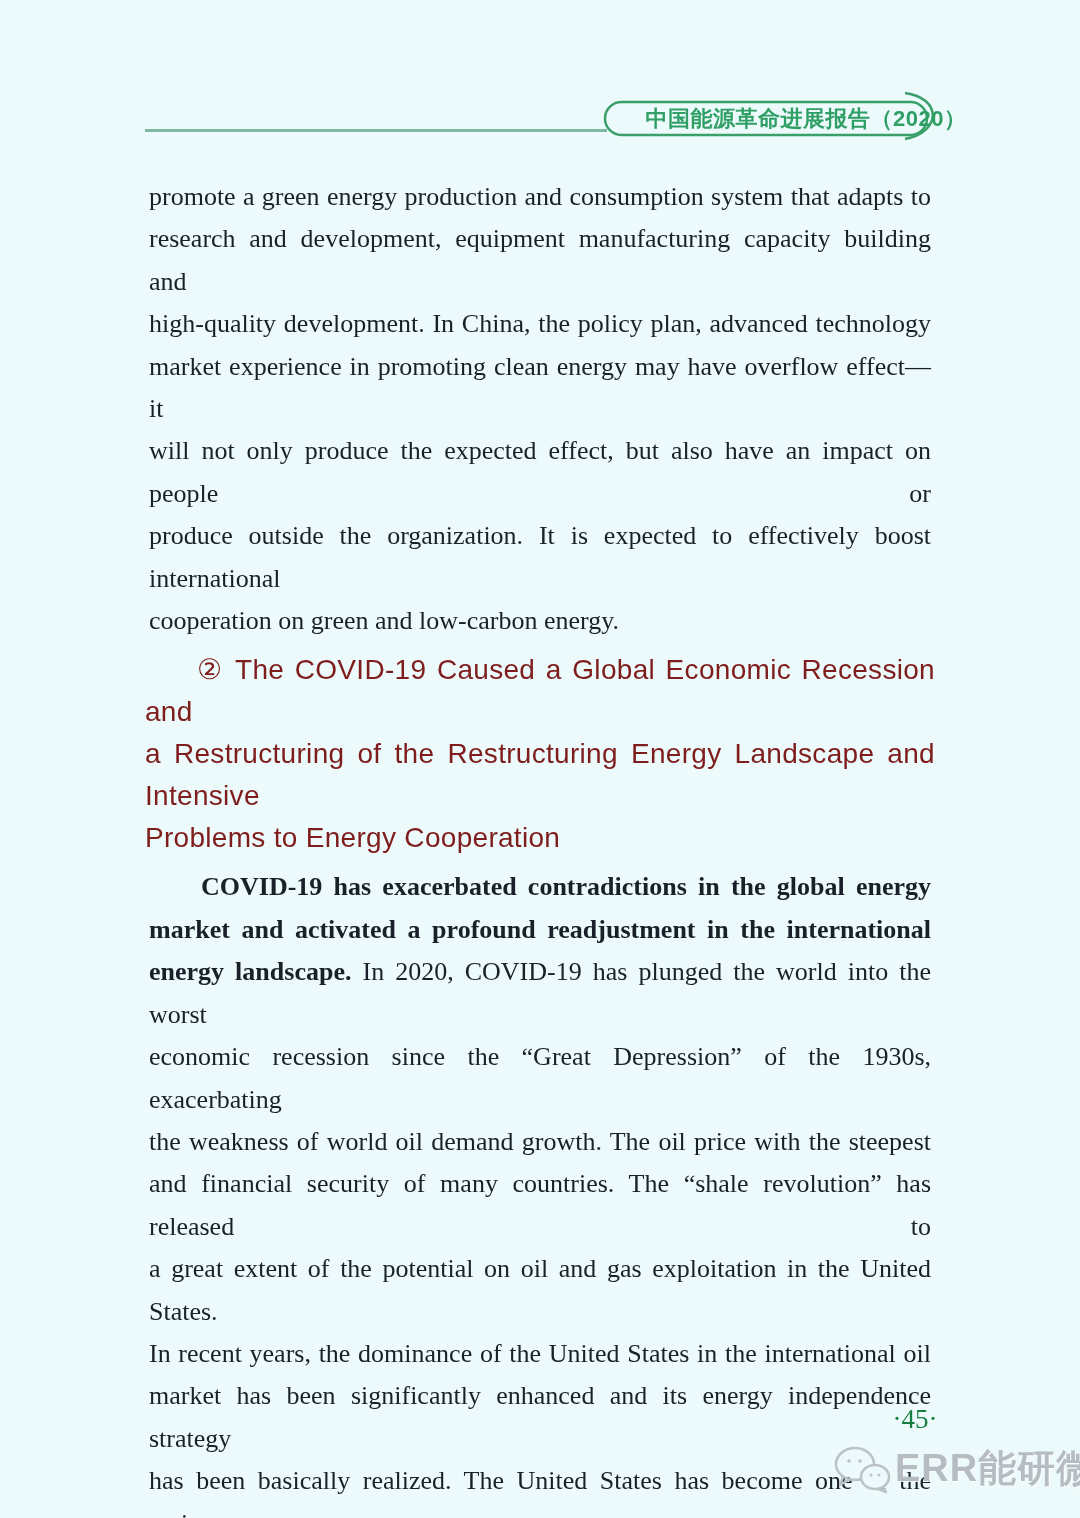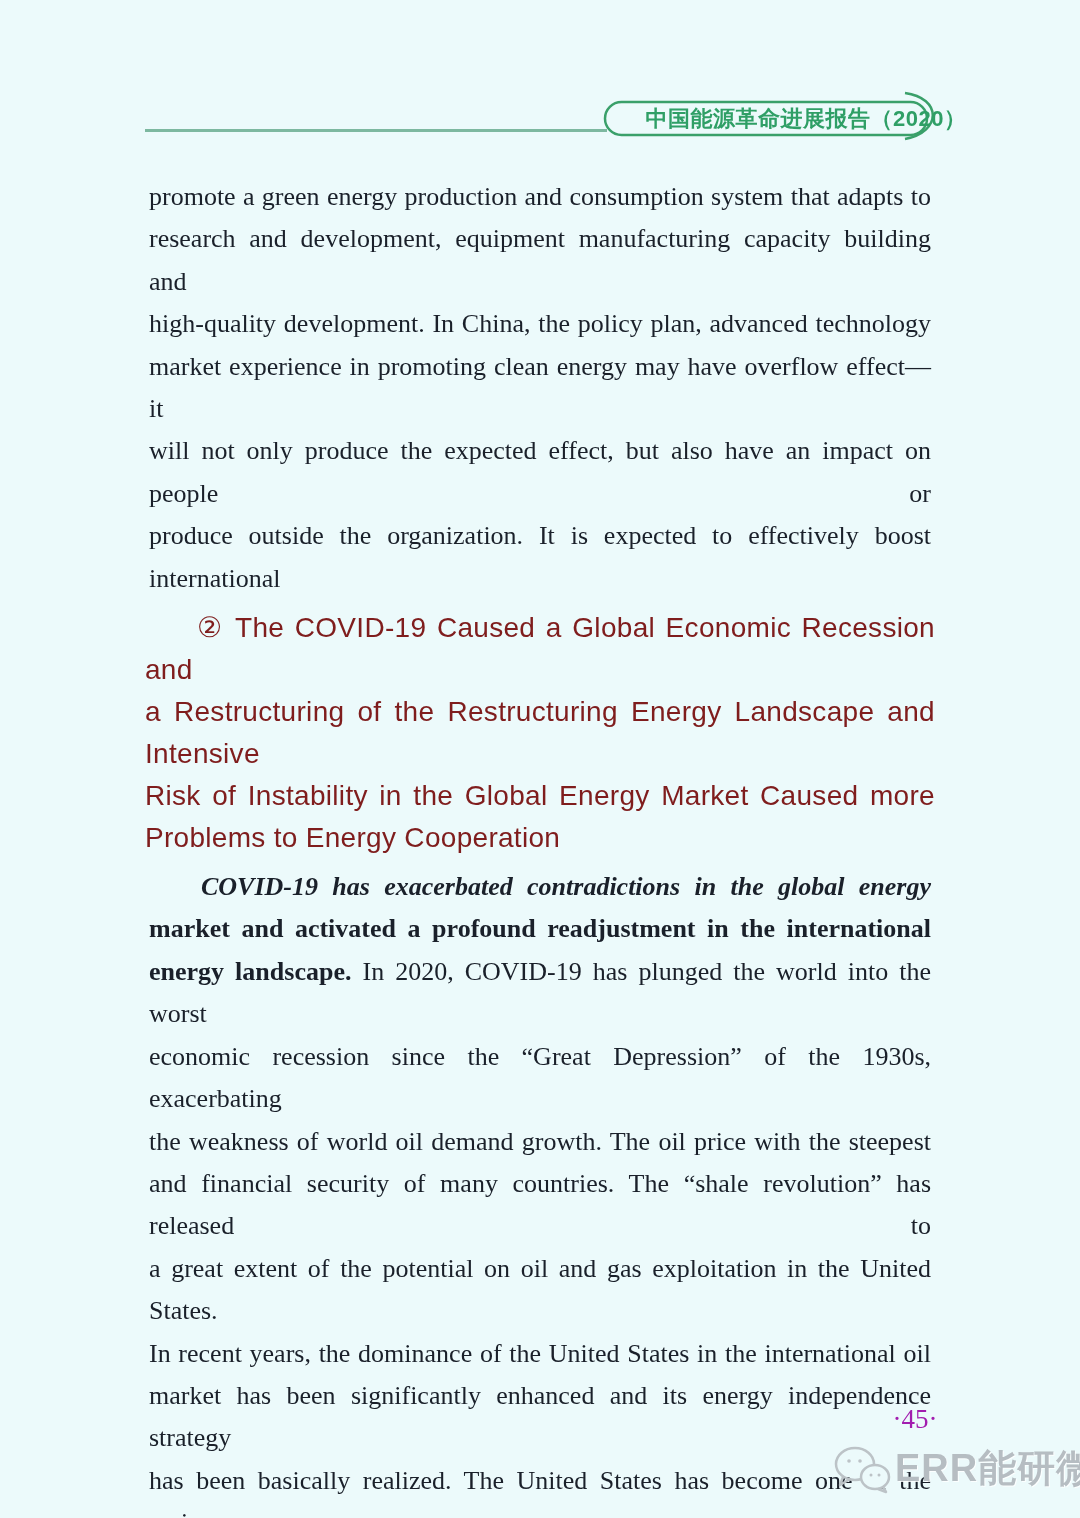--- a/index.html
+++ b/index.html
@@ -39,28 +39,28 @@
   .heading {
     margin:7px 0 0 0;
     font-family:"Liberation Sans","DejaVu Sans",sans-serif;
     font-size:28px;
     line-height:42px;
     color:#7f1d1d;
     letter-spacing:0.3px;
   }
   .heading .tline:first-child { text-indent:52px; }
   .p2 { margin-top:7px; }
-  .p2 .tline:first-child { text-indent:52px;font-style:italic; }
+  .p2 .tline:first-child { text-indent:52px; }
   .bold { font-weight:bold; }
   .page-number {
     position:absolute;
     left:860px; top:1404px; width:110px;
     text-align:center;
     font-size:27px;
-    color:#a21caf;
+    color:#15803d;
   }
   .watermark {
     position:absolute;
     left:833px; top:1443px;
     display:flex;
     align-items:center;
     gap:4px;
   }
   .watermark-text {
     font-family:"Liberation Sans","DejaVu Sans",sans-serif;
@@ -86,26 +86,26 @@
   <div class="report-title">中国能源革命进展报告（2020）</div>
 
   <div class="content">
     <div class="para">
         <div class="tline">promote a green energy production and consumption system that adapts to</div>
         <div class="tline">research and development, equipment manufacturing capacity building and</div>
         <div class="tline">high-quality development. In China, the policy plan, advanced technology</div>
         <div class="tline">market experience in promoting clean energy may have overflow effect—it</div>
         <div class="tline">will not only produce the expected effect, but also have an impact on people or</div>
         <div class="tline">produce outside the organization. It is expected to effectively boost international</div>
+        <div class="tline last">cooperation on green and low-carbon energy.</div>
       </div>
 
     <div class="para heading">
         <div class="tline">② The COVID-19 Caused a Global Economic Recession and</div>
         <div class="tline">a Restructuring of the Restructuring Energy Landscape and Intensive</div>
-        <div class="tline">Risk of Instability in the Global Energy Market Caused more</div>
         <div class="tline last">Problems to Energy Cooperation</div>
       </div>
 
     <div class="para p2">
         <div class="tline"><span class="bold">COVID-19 has exacerbated contradictions in the global energy</span></div>
         <div class="tline"><span class="bold">market and activated a profound readjustment in the international</span></div>
         <div class="tline"><span class="bold">energy landscape.</span><span> In 2020, COVID-19 has plunged the world into the worst</span></div>
         <div class="tline"><span>economic recession since the “Great Depression” of the 1930s, exacerbating</span></div>
         <div class="tline"><span>the weakness of world oil demand growth. The oil price with the steepest</span></div>
         <div class="tline"><span>and financial security of many countries. The “shale revolution” has released to</span></div>

